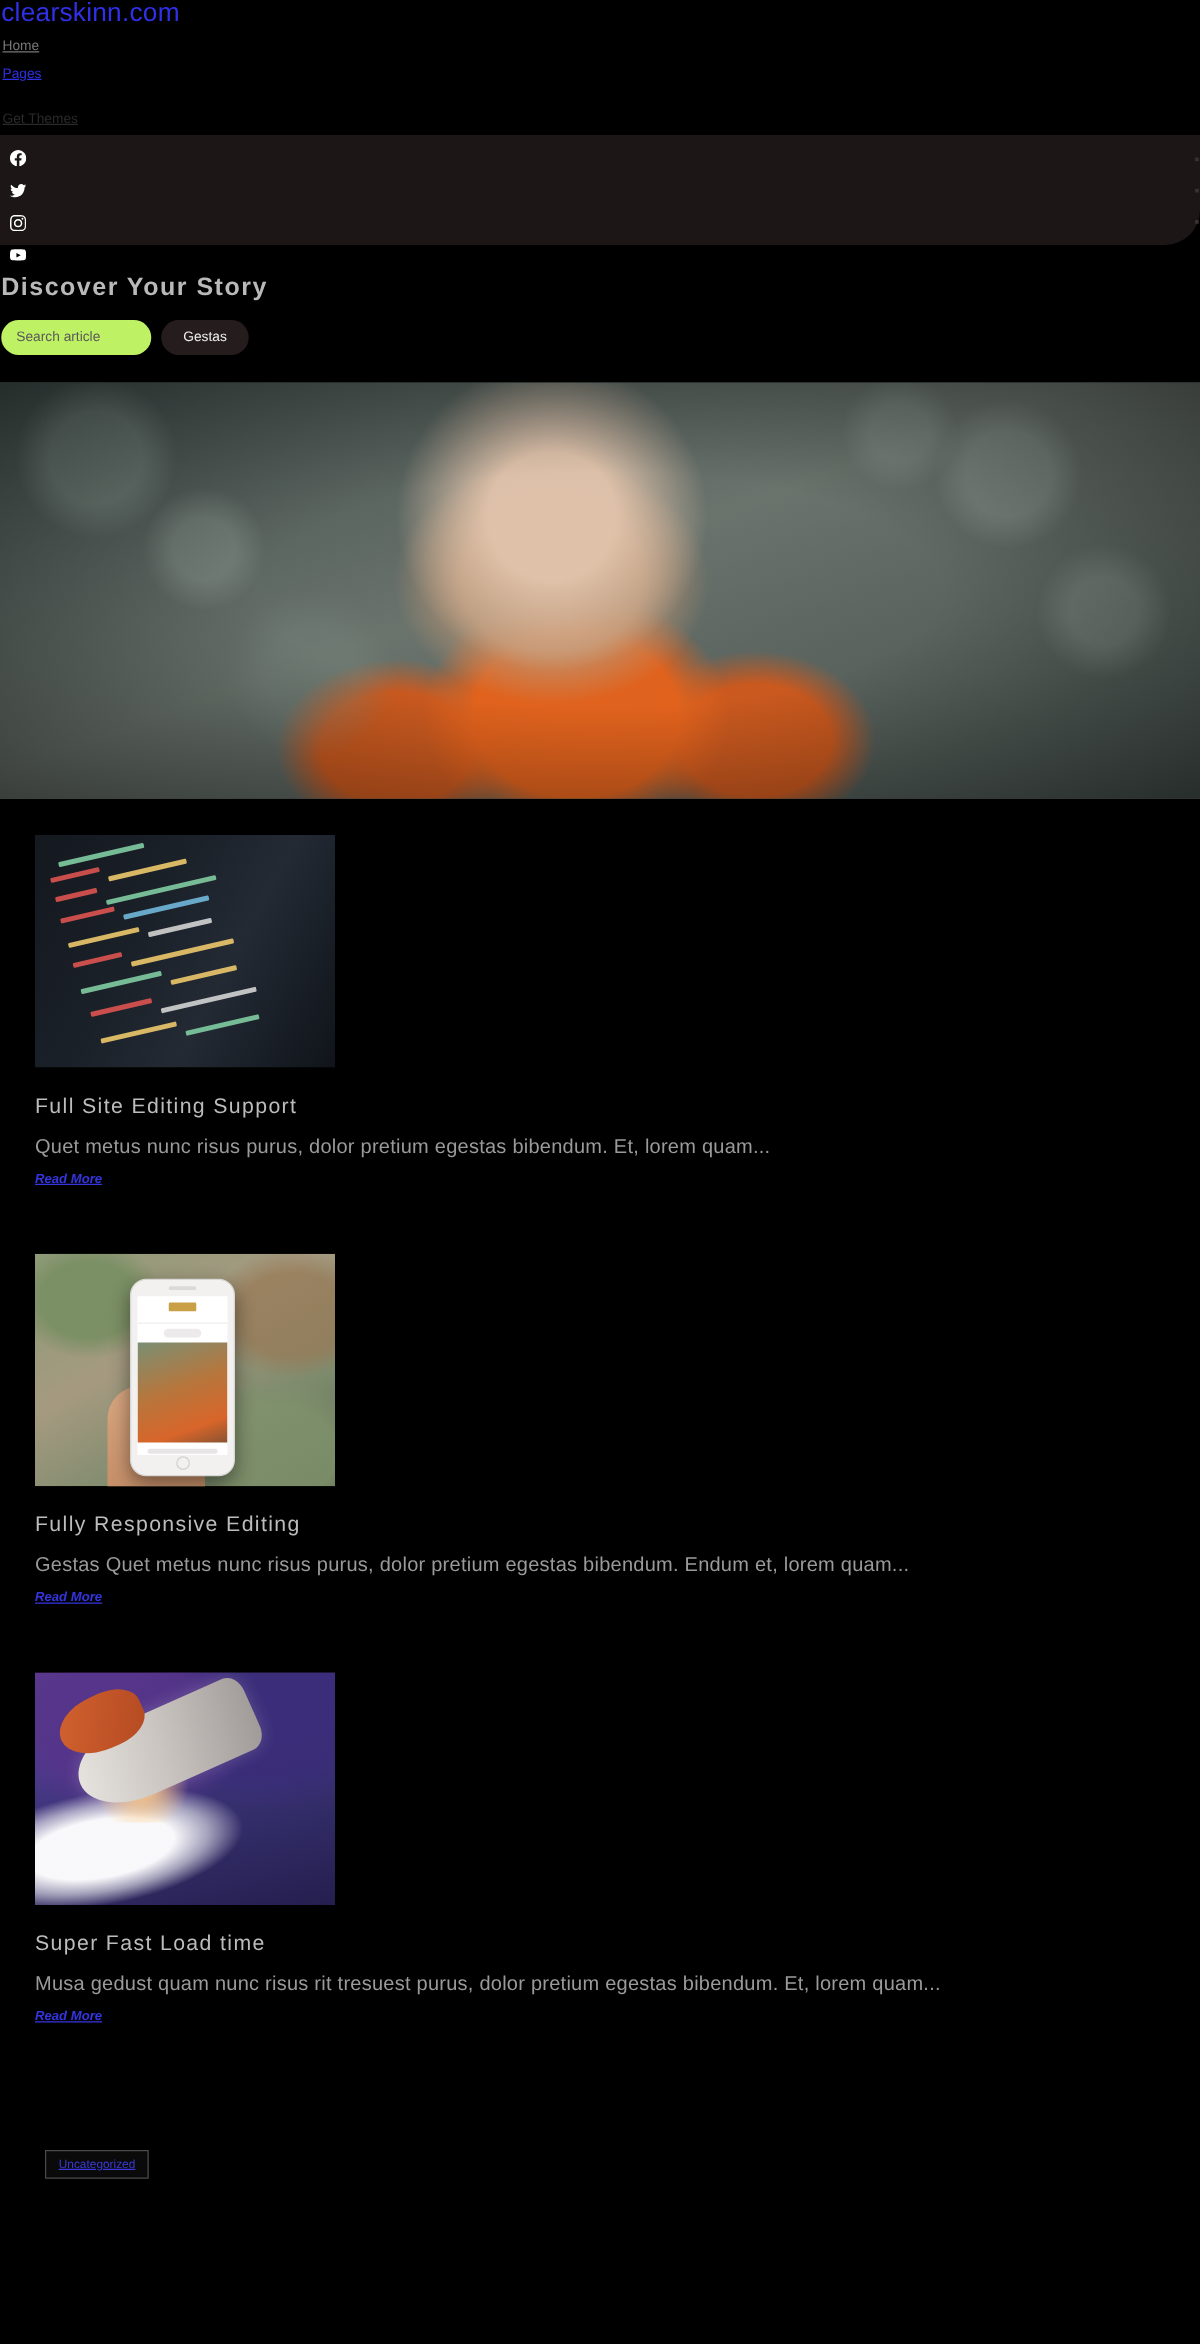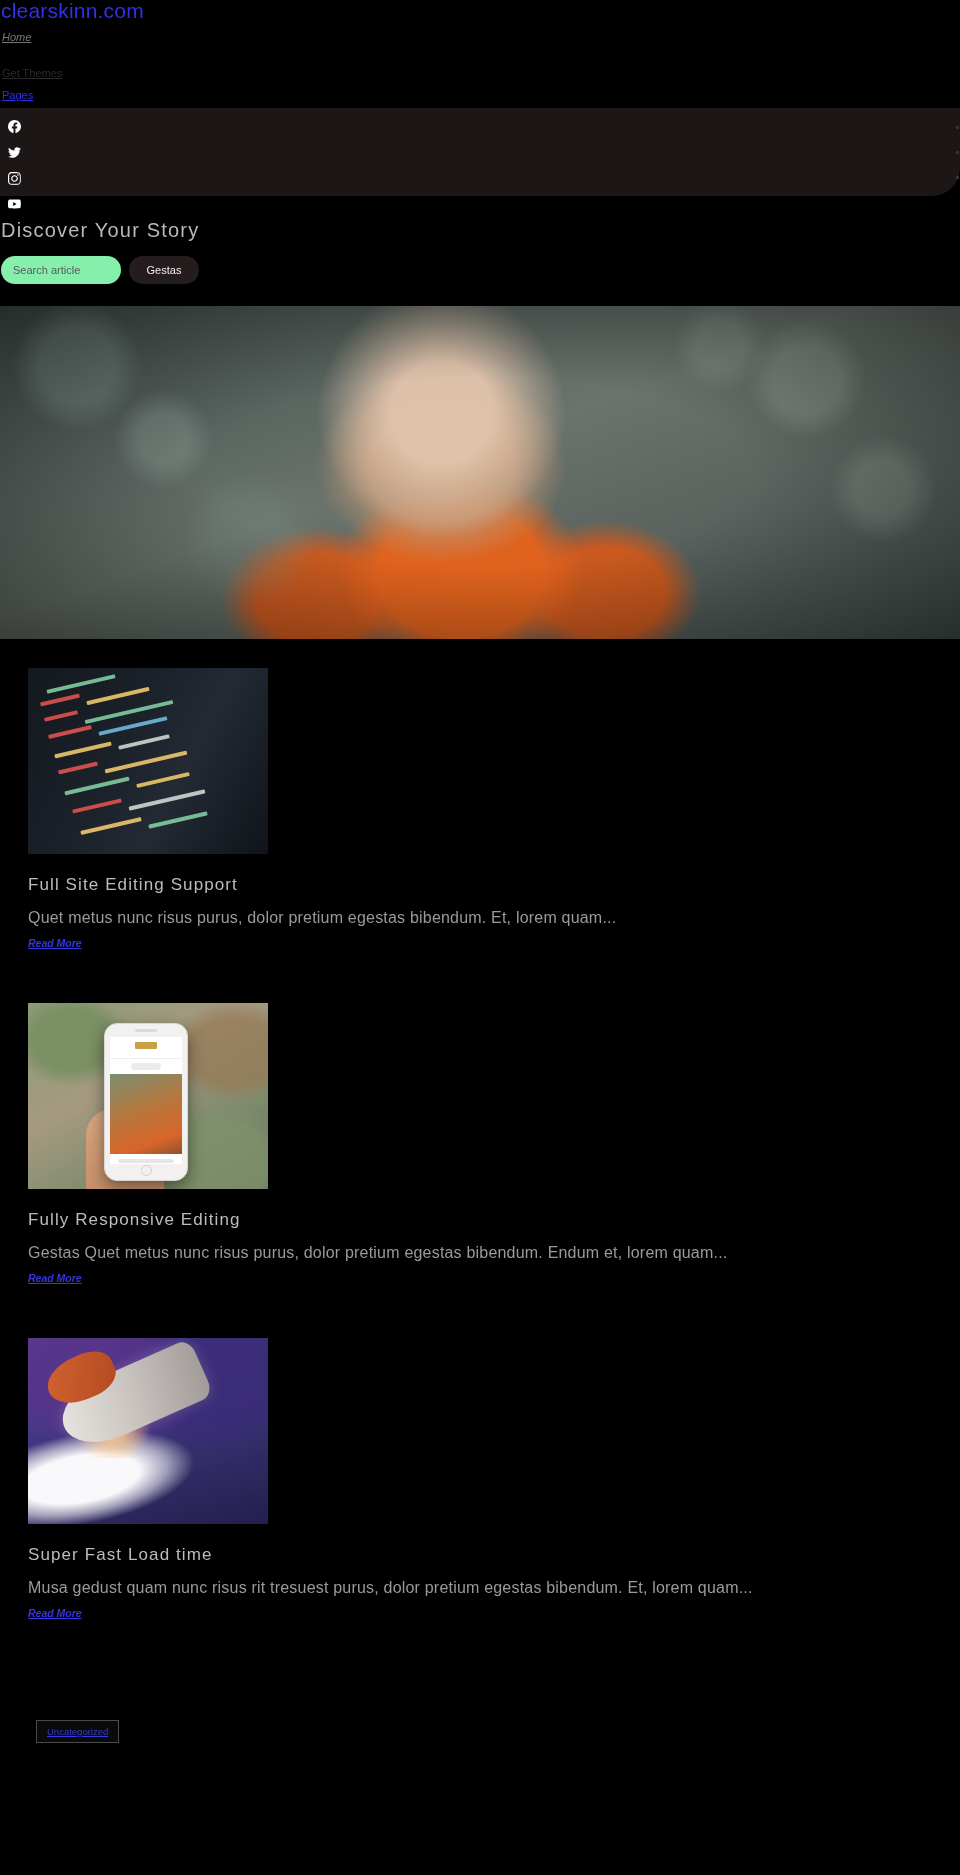--- a/index.html
+++ b/index.html
@@ -27,21 +27,21 @@
   .site-title a { color: #3030e8; text-decoration: none; }
 
   .primary-nav { margin: 0; padding: 0; }
   .nav-item {
     display: block;
     font-size: 11px;
     line-height: 14px;
     padding: 8px 0 0 2px;
     color: #8c8c8c;
   }
-  .nav-item.is-home { color: #777777; font-style: italic; }
+  .nav-item.is-home { color: #777777; }
   .nav-item.is-link { color: #3030e8; text-decoration: underline; }
   .nav-item.is-muted { color: #2a2a2a; padding-top: 22px; }
 
   
   .social-bar {
     position: relative;
     background: #1d1616;
     border-radius: 0 0 28px 0;
     width: 100%;
     height: 88px;
@@ -75,32 +75,32 @@
   }
 
   
   .hero {
     padding: 22px 0 22px 0;
     background: #000000;
   }
   .hero-title {
     font-size: 20px;
     line-height: 24px;
-    font-weight: 400;
+    font-weight: 700;
     color: #b9b9b9;
     letter-spacing: 1.2px;
     margin: 0 0 14px 1px;
   }
   .search-row { display: flex; align-items: center; gap: 8px; padding-left: 1px; }
   .search-input {
     width: 120px;
     height: 28px;
     border-radius: 14px;
     border: none;
-    background: #86efac;
+    background: #bef264;
     color: #333;
     font-size: 11px;
     font-family: "Liberation Sans", sans-serif;
     padding: 0 12px;
     outline: none;
   }
   .search-input::placeholder { color: #5a5a5a; }
   .search-button {
     height: 28px;
     min-width: 70px;
@@ -288,22 +288,22 @@
 </head>
 <body>
 
 <header class="site-header">
   <h1 class="site-title">
     <a href="#">clearskinn.com</a>
   </h1>
 
   <nav class="primary-nav">
     <a class="nav-item is-home" href="#">Home</a>
+    <a class="nav-item is-link" href="#">Pages</a>
     <a class="nav-item is-muted" href="#">Get Themes</a>
-    <a class="nav-item is-link" href="#">Pages</a>
   </nav>
 </header>
 
 <div class="social-bar">
   <div class="social-list">
     <a class="social-item" href="#" aria-label="Facebook">
       <svg viewBox="0 0 24 24">
           <path d="M12 0C5.4 0 0 5.4 0 12c0 6 4.4 11 10.1 11.9v-8.4H7.1V12h3V9.4c0-3 1.8-4.6 4.5-4.6 1.3 0 2.6.2 2.6.2v2.9h-1.5c-1.5 0-1.9.9-1.9 1.8V12h3.3l-.5 3.5h-2.8v8.4C19.6 23 24 18 24 12c0-6.6-5.4-12-12-12z"></path>
         </svg>
     </a>

